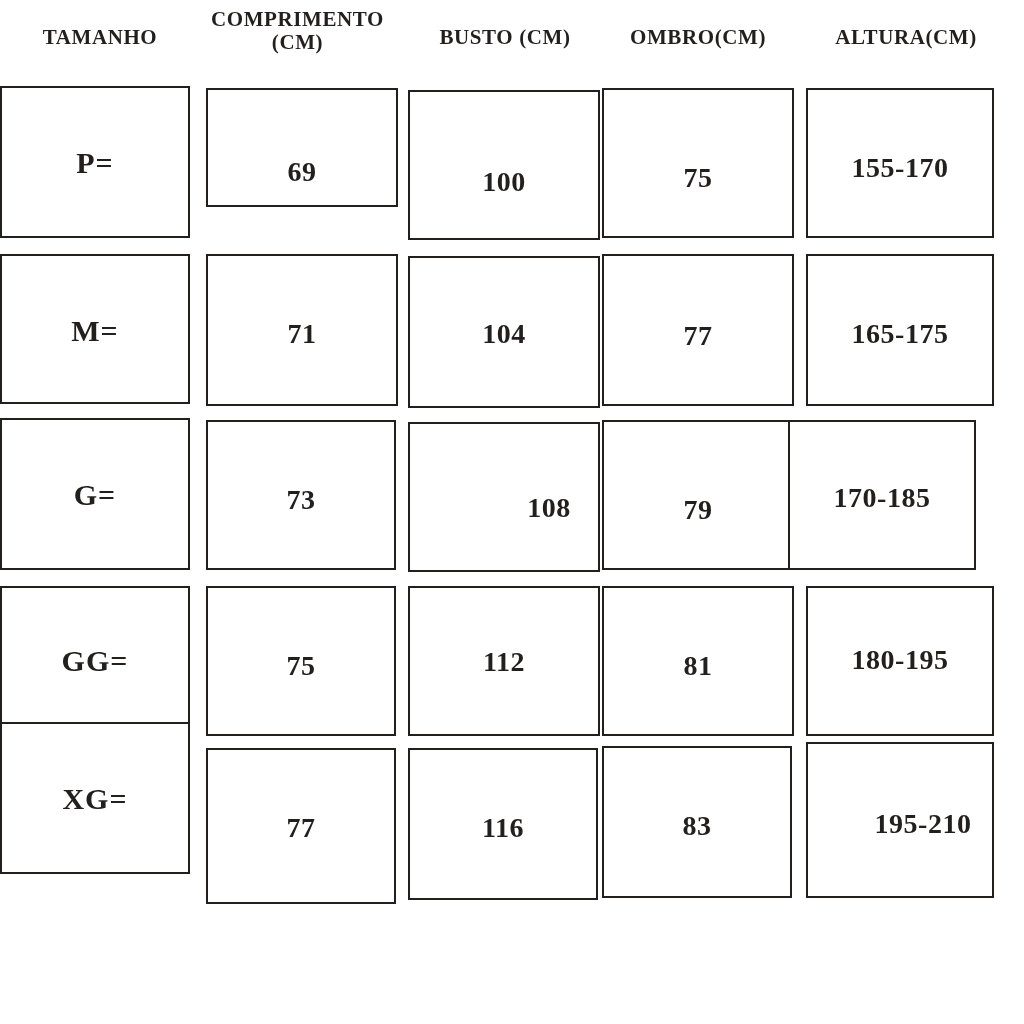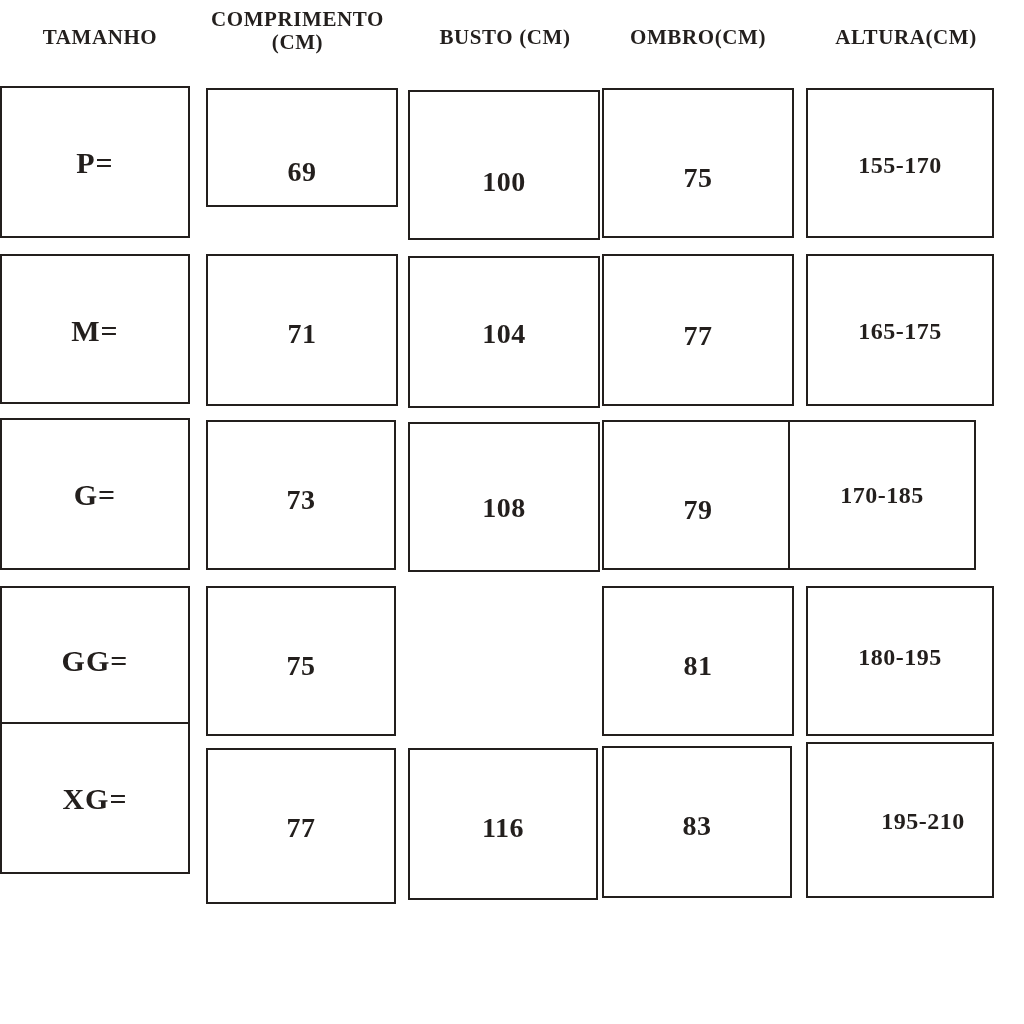--- a/index.html
+++ b/index.html
@@ -55,21 +55,21 @@
   }
   .cell .val.size-label {
     font-size: 30px;
     letter-spacing: 1px;
   }
   .cell .val.num {
     font-size: 28px;
     letter-spacing: 0.5px;
   }
   .cell .val.range {
-    font-size: 24px;
+    font-size: 28px;
     letter-spacing: 0.5px;
   }
 </style>
 </head>
 <body>
 
 <div class="sheet">
 
   <div class="head-cell c1">
     <span>COMPRIMENTO</span><br>
@@ -114,34 +114,37 @@
     <div class="val range" style="top:62px;">165-175</div>
   </div>
 
   <div class="cell" style="left:0px; top:418px; width:190px; height:152px;">
     <div class="val size-label" style="top:58px;">G=</div>
   </div>
   <div class="cell" style="left:206px; top:420px; width:190px; height:150px;">
     <div class="val num" style="top:62px;">73</div>
   </div>
   <div class="cell" style="left:408px; top:422px; width:192px; height:150px;">
-    <div class="val num" style="top:68px;">108</div>
+    <div class="val num" style="top:68px;padding-left:45px;">108</div>
   </div>
   <div class="cell" style="left:602px; top:420px; width:192px; height:150px;">
     <div class="val num" style="top:72px;">79</div>
   </div>
   <div class="cell" style="left:788px; top:420px; width:188px; height:150px;">
     <div class="val range" style="top:60px;">170-185</div>
   </div>
 
   <div class="cell" style="left:0px; top:586px; width:190px; height:152px;">
     <div class="val size-label" style="top:56px;">GG=</div>
   </div>
   <div class="cell" style="left:206px; top:586px; width:190px; height:150px;">
     <div class="val num" style="top:62px;">75</div>
+  </div>
+  <div class="cell" style="left:408px; top:586px; width:192px; height:150px;">
+    <div class="val num" style="top:58px;">112</div>
   </div>
   <div class="cell" style="left:602px; top:586px; width:192px; height:150px;">
     <div class="val num" style="top:62px;">81</div>
   </div>
   <div class="cell" style="left:806px; top:586px; width:188px; height:150px;">
     <div class="val range" style="top:56px;">180-195</div>
   </div>
 
   <div class="cell" style="left:0px; top:722px; width:190px; height:152px;">
     <div class="val size-label" style="top:58px;">XG=</div>

